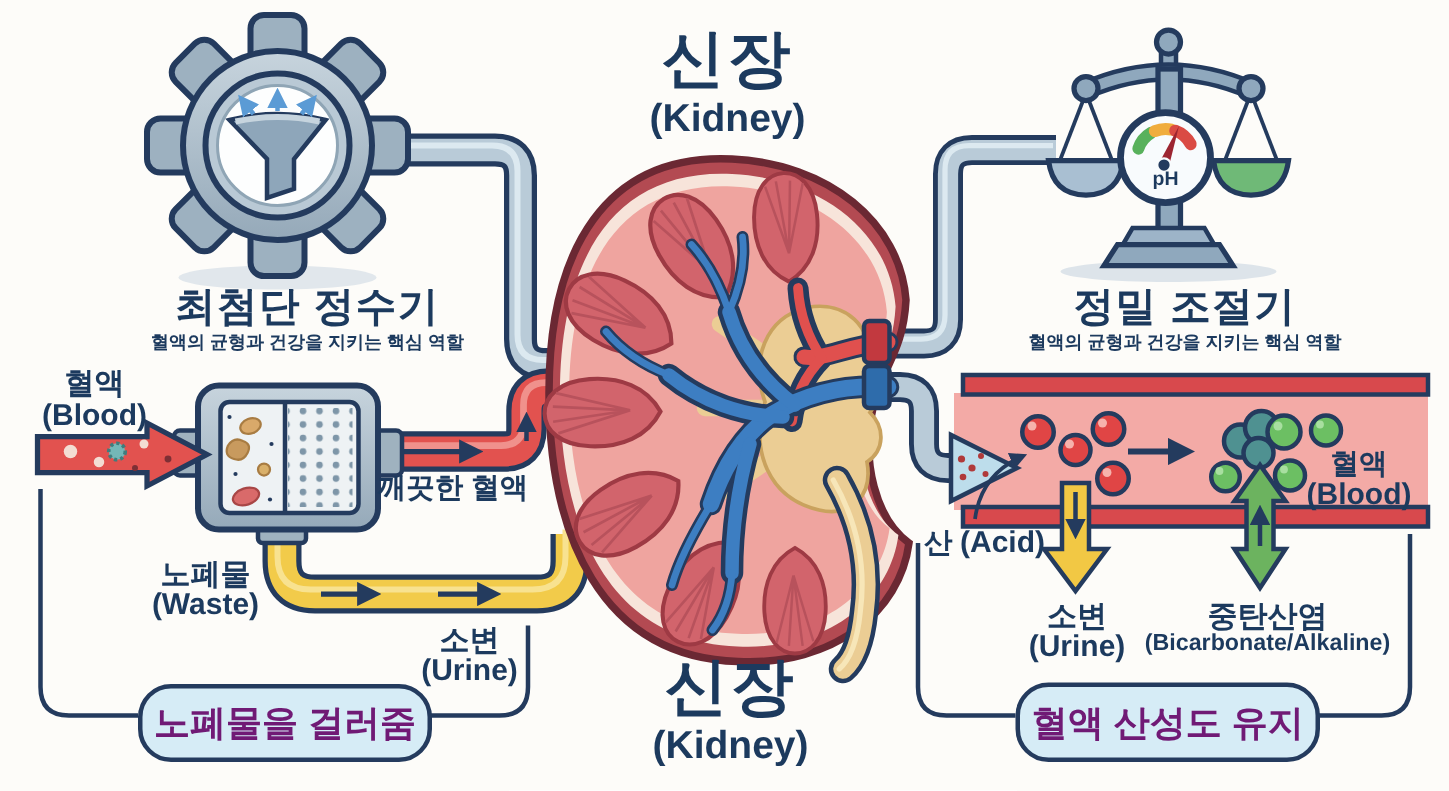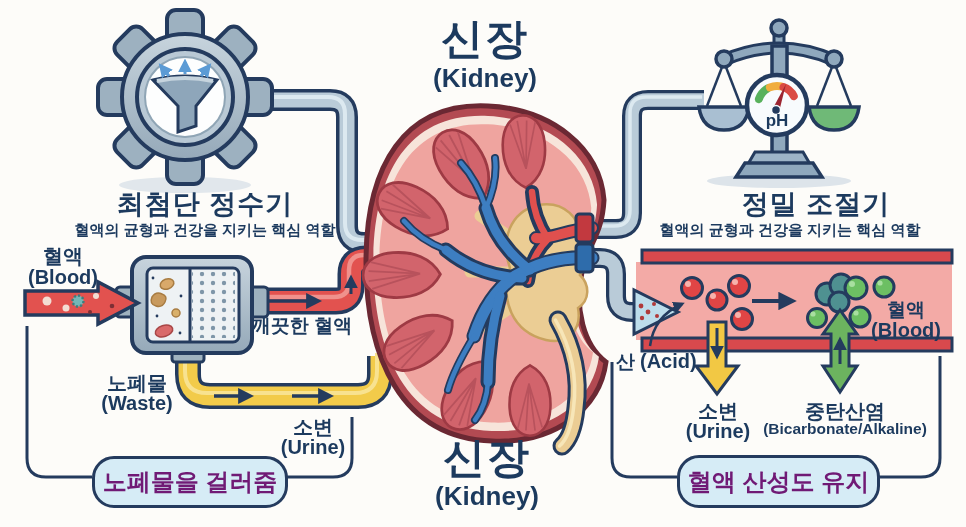--- a/index.html
+++ b/index.html
@@ -3,21 +3,21 @@
 <meta charset="utf-8">
 <style>
   html,body{margin:0;padding:0;background:#ffffff;}
   .stage{position:relative;width:966px;height:527px;background:#fdfcf9;overflow:hidden;
          font-family:"Liberation Sans","DejaVu Sans",sans-serif;color:#1c3a5e;}
   .stage svg{position:absolute;left:0;top:0;}
   .lbl{position:absolute;text-align:center;line-height:1.1;white-space:nowrap;}
   .ko-xl{font-size:42px;font-weight:800;letter-spacing:2px;}
   .en-xl{font-size:26px;font-weight:700;}
   .ko-title{font-size:27px;font-weight:800;letter-spacing:1px;}
-  .ko-sub{font-size:15px;font-weight:700;}
+  .ko-sub{font-size:12px;font-weight:700;}
   .ko-20{font-size:20px;font-weight:800;}
   .ko-19{font-size:19px;font-weight:800;}
   .en-16{font-size:20px;font-weight:600;}
   .summary-box{position:absolute;display:flex;align-items:center;justify-content:center;
     background:#d6ecf6;border:3.5px solid #243b5e;border-radius:22px;
     font-size:24px;font-weight:800;color:#701a75;}
   .acid-row{position:absolute;display:flex;align-items:baseline;gap:5px;}
 </style>
 </head>
 <body>
@@ -267,39 +267,39 @@
 
 <div class="lbl ko-xl" style="left:385px;top:16px;width:200px;">신장</div>
 <div class="lbl en-xl" style="left:385px;top:64px;width:200px;">(Kidney)</div>
 
 <div class="lbl ko-xl" style="left:387px;top:435px;width:200px;">신장</div>
 <div class="lbl en-xl" style="left:387px;top:482px;width:200px;">(Kidney)</div>
 
 <div class="lbl ko-title" style="left:55px;top:190px;width:300px;">최첨단 정수기</div>
 <div class="lbl ko-sub" style="left:30px;top:222px;width:350px;">혈액의 균형과 건강을 지키는 핵심 역할</div>
 
-<div class="lbl ko-title" style="left:640px;top:190px;width:300px;padding-left:26px;">정밀 조절기</div>
+<div class="lbl ko-title" style="left:640px;top:190px;width:300px;">정밀 조절기</div>
 <div class="lbl ko-sub" style="left:615px;top:222px;width:350px;">혈액의 균형과 건강을 지키는 핵심 역할</div>
 
 <div class="lbl ko-20" style="left:13px;top:245px;width:100px;">혈액</div>
 <div class="lbl en-16" style="left:13px;top:266px;width:100px;">(Blood)</div>
 
 <div class="lbl ko-20" style="left:87px;top:372px;width:100px;">노폐물</div>
 
 <div class="lbl ko-19" style="left:202px;top:316px;width:200px;">깨끗한 혈액</div>
 <div class="lbl en-16" style="left:87px;top:392px;width:100px;">(Waste)</div>
 
 <div class="lbl ko-20" style="left:263px;top:416px;width:100px;">소변</div>
 <div class="lbl en-16" style="left:263px;top:436px;width:100px;">(Urine)</div>
 
 <div class="summary-box" style="left:92px;top:456px;width:190px;height:46px;">
   <span>노폐물을 걸러줌</span>
 </div>
 
-<div class="lbl" style="left:762px;top:112px;width:30px;font-size:17px;font-weight:800;">pH</div>
+<div class="lbl" style="left:762px;top:112px;width:30px;font-size:13px;font-weight:800;">pH</div>
 
 <div class="lbl ko-19" style="left:856px;top:300px;width:100px;">혈액</div>
 <div class="lbl en-16" style="left:856px;top:319px;width:100px;">(Blood)</div>
 
 <div class="acid-row" style="left:616px;top:349px;">
   <span class="ko-19">산</span>
   <span class="en-16">(Acid)</span>
 </div>
 
 <div class="lbl ko-20" style="left:668px;top:400px;width:100px;">소변</div>

